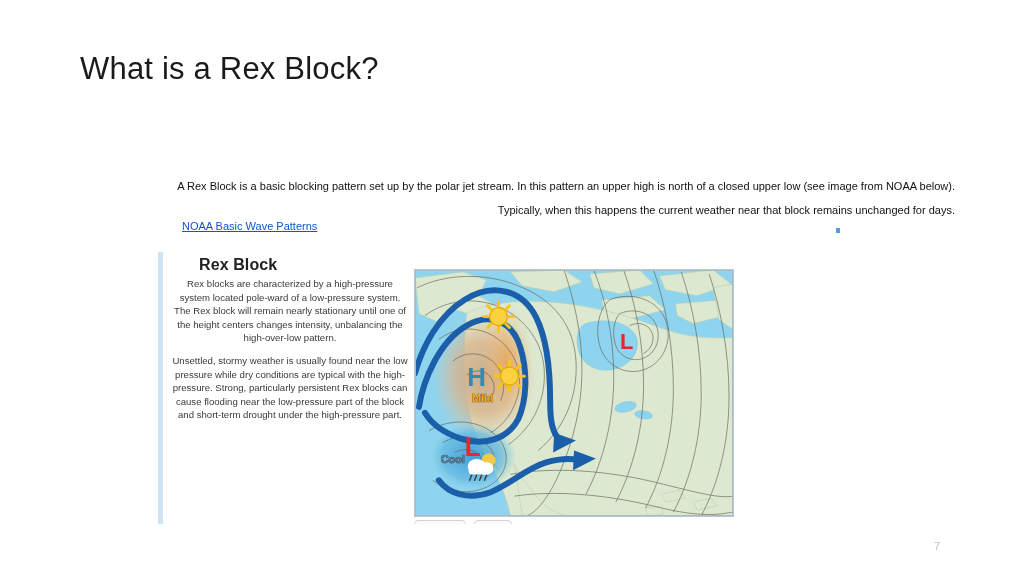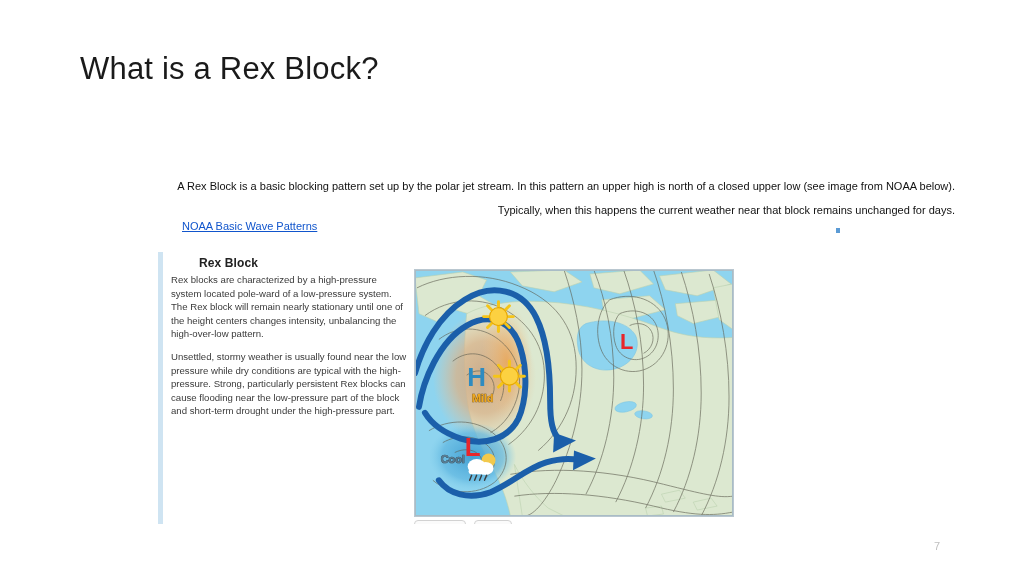--- a/index.html
+++ b/index.html
@@ -82,33 +82,33 @@
     height: 272px;
     background: #cfe4f2;
   }
   #noaa-text-col {
     position: absolute;
     left: 13px;
     top: 4px;
     width: 238px;
   }
   #noaa-heading {
-    font-size: 12px;
+    font-size: 16px;
     font-weight: bold;
     color: #222222;
     margin-bottom: 3px;
     letter-spacing: 0.1px;
     padding-left: 28px;
   }
   .noaa-para {
     font-size: 9.6px;
     line-height: 13.6px;
     color: #3a3a3a;
     margin: 0 0 9px 0;
-    text-align: left;
+    text-align: center;
   }
 
   
   #weather-map {
     position: absolute;
     left: 256px;
     top: 17px;
     width: 320px;
     height: 248px;
     border: 1px solid #b9c7d0;

